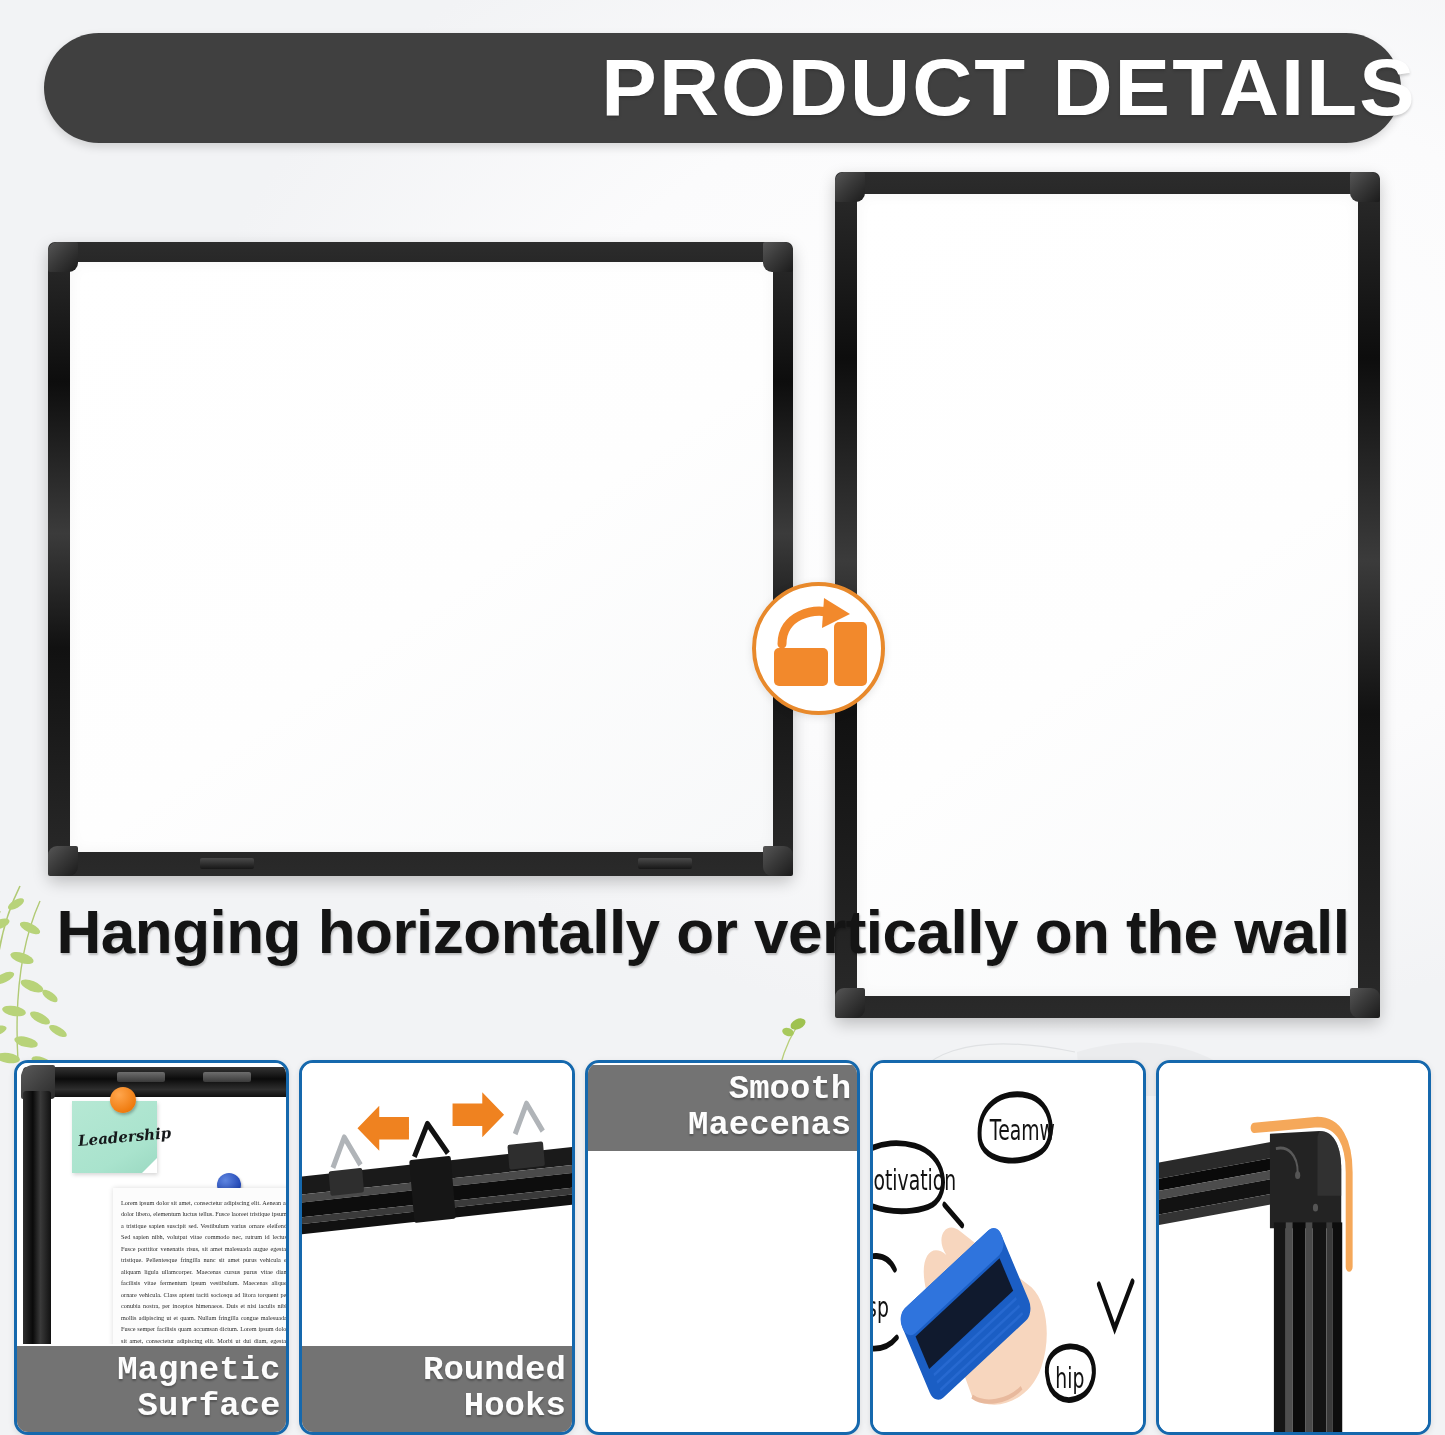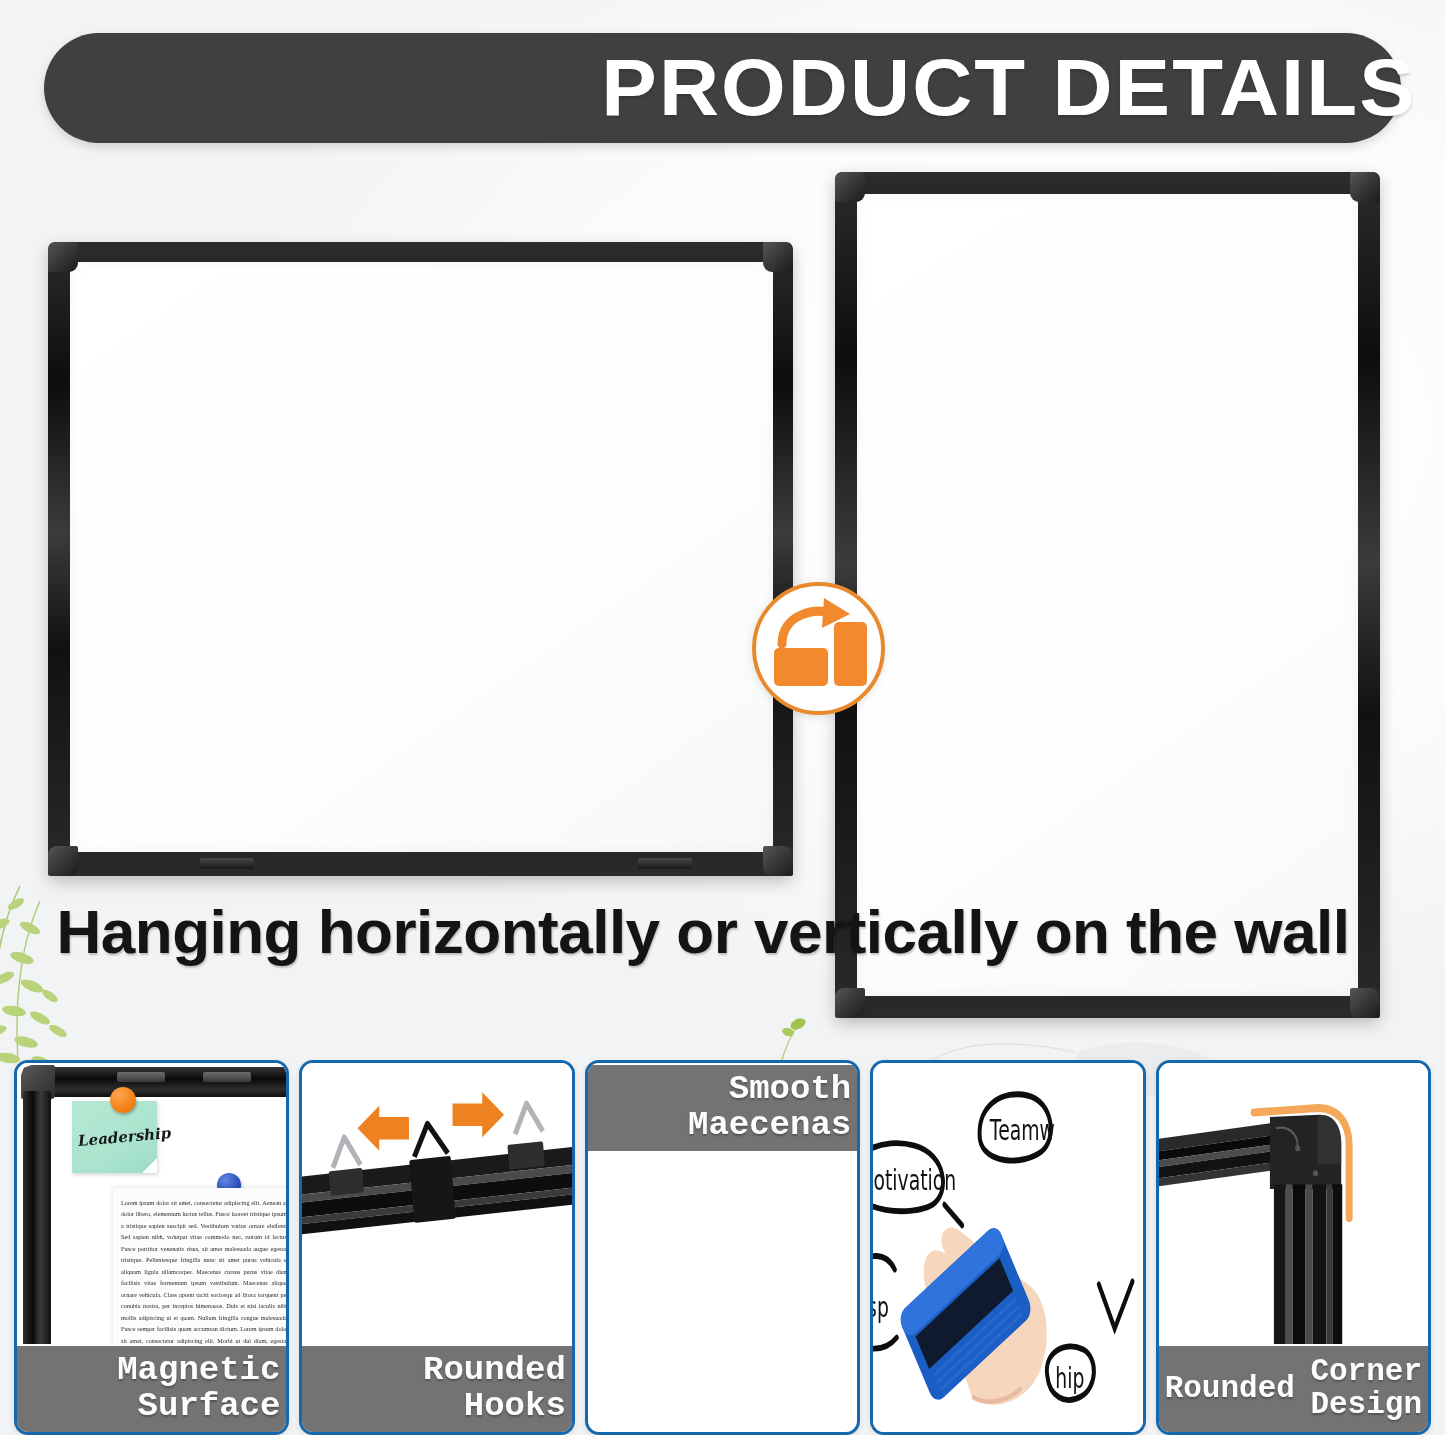--- a/index.html
+++ b/index.html
@@ -422,20 +422,15 @@
 
         <rect x="116" y="108" width="12" height="150" fill="#161616"></rect>
         <rect x="128" y="108" width="7" height="150" fill="#4e4e4e"></rect>
         <rect x="135" y="108" width="13" height="150" fill="#0b0b0b"></rect>
         <rect x="148" y="108" width="7" height="150" fill="#4a4a4a"></rect>
         <rect x="155" y="108" width="14" height="150" fill="#131313"></rect>
         <rect x="169" y="108" width="6" height="150" fill="#3a3a3a"></rect>
         <rect x="175" y="108" width="10" height="150" fill="#0d0d0d"></rect>
       </svg>
     </div>
-    <div class="card-label two-line">
-      <span>Rounded</span>
-        <br>
-      <span>Corner Design</span>
-    </div>
   </div>
 
 </div>
 
 </body></html>

